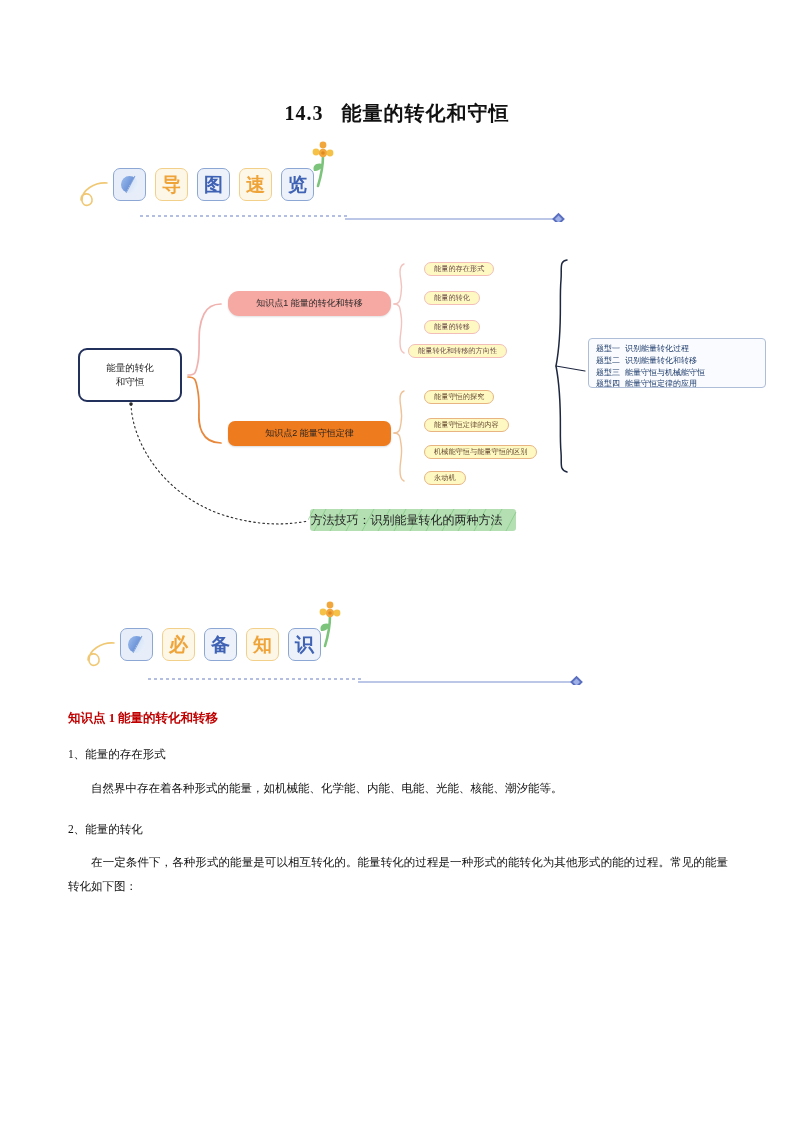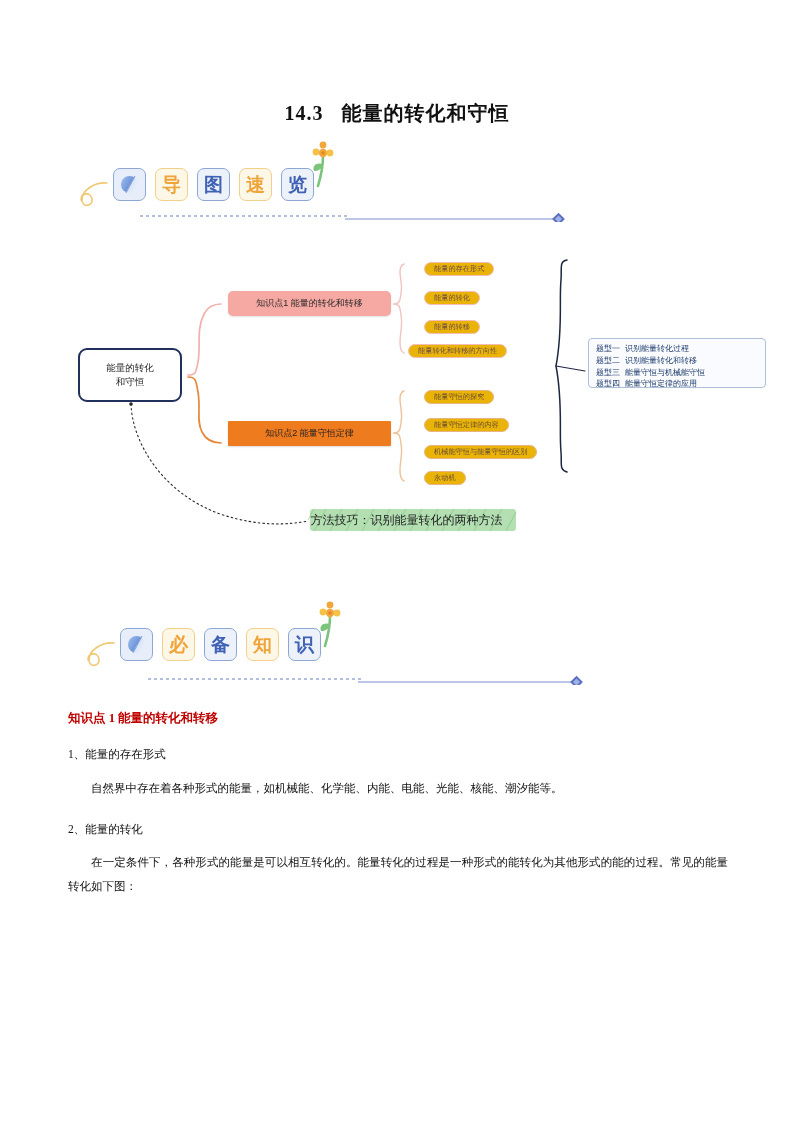--- a/index.html
+++ b/index.html
@@ -58,33 +58,33 @@
     display: flex; align-items: center; justify-content: center;
     text-align: center;
   }
   .root {
     left: 78px; top: 348px; width: 104px; height: 54px;
     border: 2px solid #22305c; border-radius: 9px; background: #fff;
     font-size: 9.5px; color: #222; line-height: 1.45;
   }
   .kp1 {
     left: 228px; top: 291px; width: 163px; height: 25px;
-    background: #f6a8a2; border-radius: 5px;
+    background: #f6a8a2; border-radius: 11px;
     font-size: 9px; color: #2a2a2a;
     box-shadow: 0 1px 2px rgba(0,0,0,.12);
   }
   .kp2 {
     left: 228px; top: 421px; width: 163px; height: 25px;
-    background: #ef7b1f; border-radius: 1px;
+    background: #ef7b1f; border-radius: 7px;
     font-size: 9px; color: #1f1f1f;
     box-shadow: 0 1px 2px rgba(0,0,0,.15);
   }
   .leaf {
     position: absolute; height: 14px; padding: 0 9px;
-    border-radius: 9px; background: #eab308;
+    border-radius: 9px; background: #fef9c3;
     font-family: "Liberation Sans", sans-serif;
     font-size: 7.2px; color: #4a4a4a;
     display: flex; align-items: center; justify-content: center;
     white-space: nowrap;
   }
   .leaf.pink   { border: 1px solid #f3bdb8; color: #6a4a48; }
   .leaf.orange { border: 1px solid #e8b482; color: #6a4e33; }
 
   .qbox {
     position: absolute; left: 588px; top: 338px; width: 178px; height: 50px;

